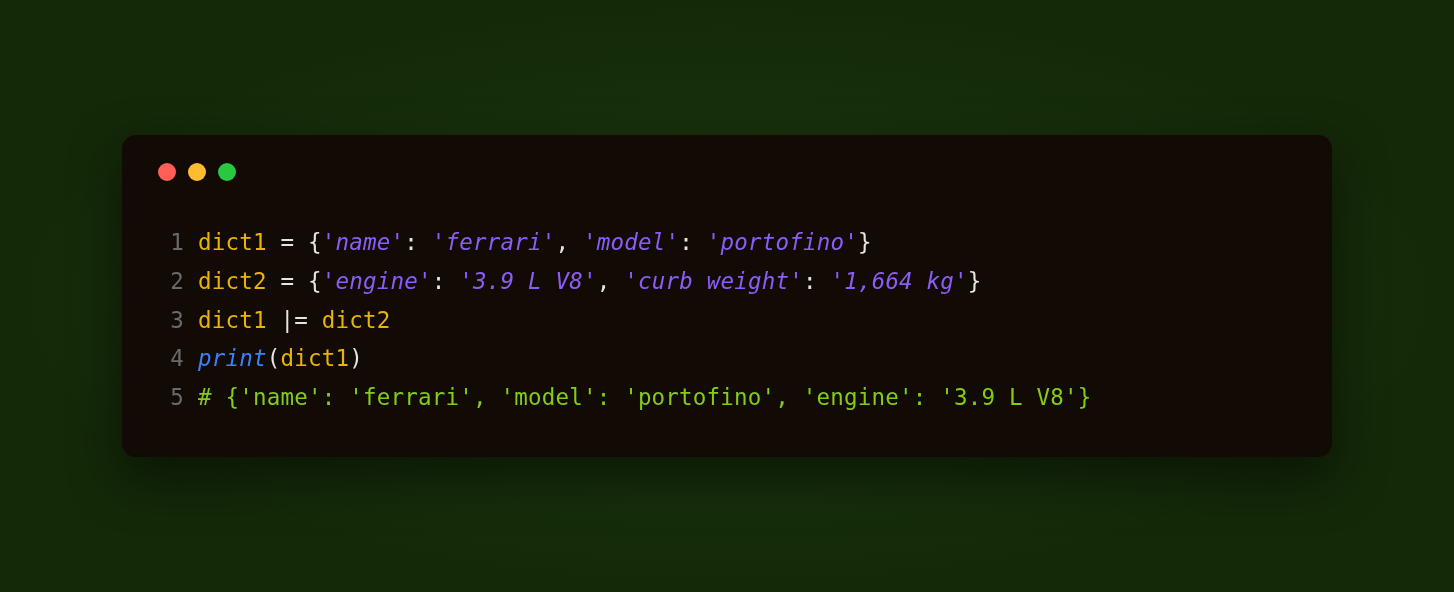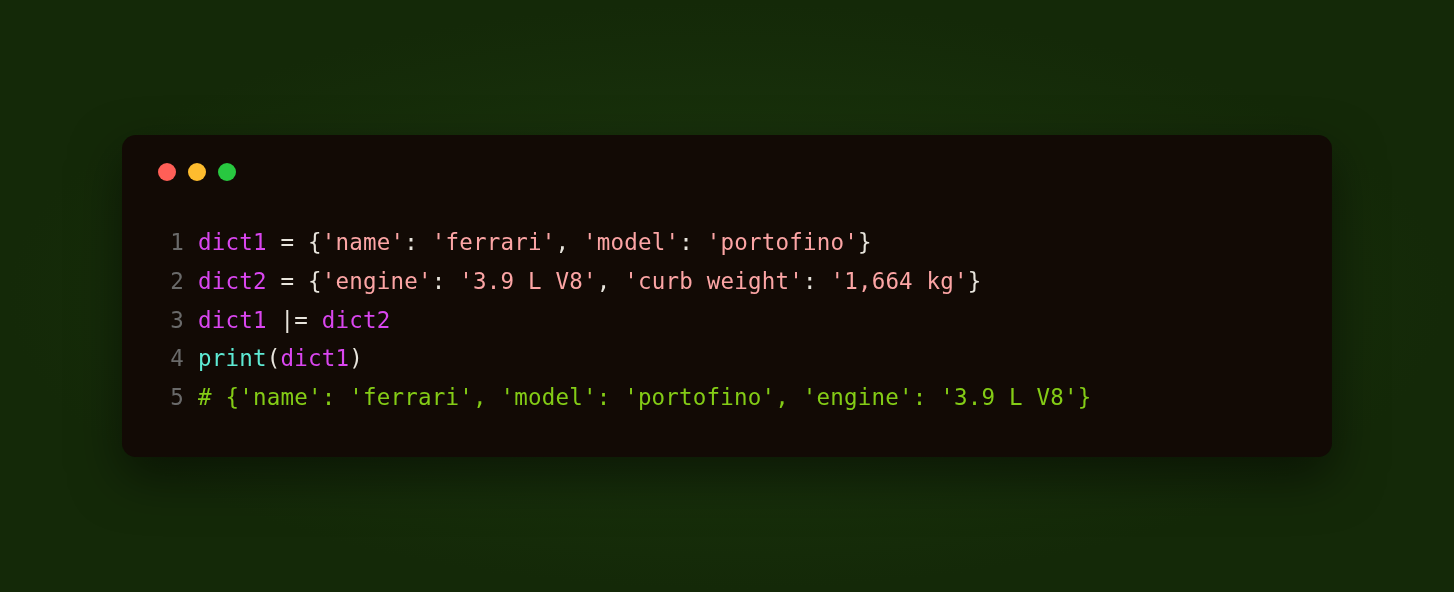--- a/index.html
+++ b/index.html
@@ -46,25 +46,25 @@
       display: flex;
     }
     .lineno {
       color: #6a6a6a;
       width: 40px;
       text-align: right;
       padding-right: 14px;
       user-select: none;
       flex-shrink: 0;
     }
-    .c-var { color: #d946ef; }
+    .c-var { color: #eab308; }
     .c-op { color: #e8e5dd; }
     .c-punc { color: #e8e5dd; }
-    .c-str { color: #fca5a5; }
-    .c-func { color: #5eead4; }
+    .c-str { color: #8b5cf6; font-style: italic; }
+    .c-func { color: #3b82f6; font-style: italic; }
     .c-comment { color: #84cc16; }
   </style>
 </head>
 <body>
 
 <div class="window">
   <div class="traffic-lights">
     <div class="dot dot-red"></div>
     <div class="dot dot-yellow"></div>
     <div class="dot dot-green"></div>

